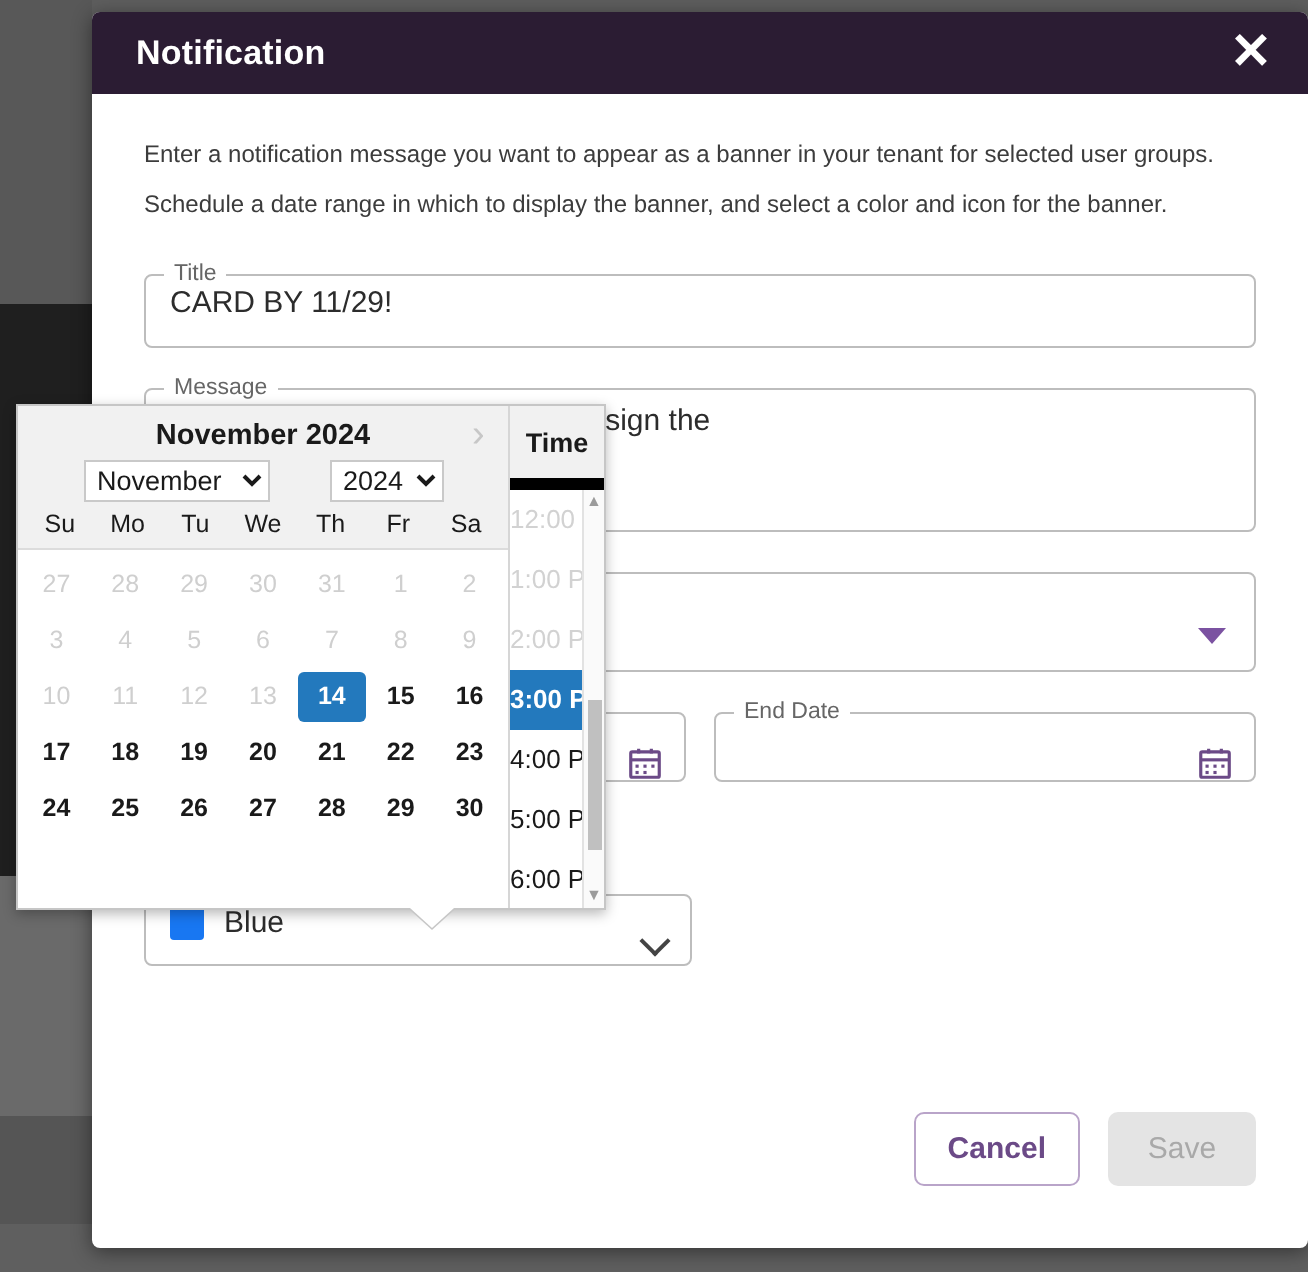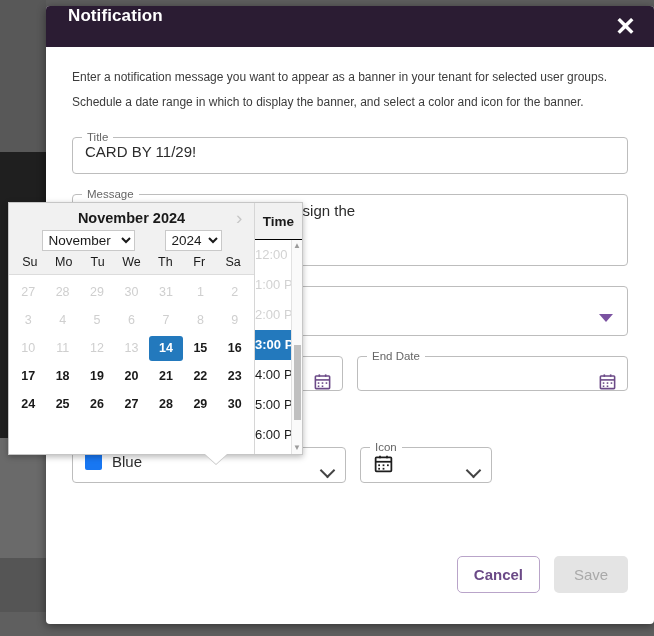--- a/index.html
+++ b/index.html
@@ -51,21 +51,21 @@
     width: 608px; height: 618px;
     background: #ffffff;
     border-radius: 4px;
     box-shadow: 0 2px 10px rgba(0,0,0,.45);
     overflow: visible;
   }
   #modal-header {
     height: 41px;
     background: #2b1c33;
     border-radius: 4px 4px 0 0;
-    display: flex; justify-content: space-between;
+    display: flex; align-items: center; justify-content: space-between;
     padding: 0 16px 0 22px;
   }
   #modal-header .title {
     color: #ffffff; font-size: 17px; font-weight: bold; letter-spacing: .1px;
   }
   #close-btn {
     background: none; border: none; cursor: pointer;
     color: #ffffff; font-size: 25px; font-weight: bold; line-height: 1;
     padding: 0 2px; font-family: "Liberation Sans", sans-serif;
   }
@@ -203,21 +203,21 @@
     border-radius: 3px; font-weight: bold;
   }
   .day.muted { color: #cfcfcf; cursor: default; font-weight: normal; }
   .day.selected { background: #2379bd; color: #ffffff; }
 
   .time-pane {
     width: 48px; border-left: 1px solid #d6d6d6;
     display: flex; flex-direction: column;
   }
   .time-head {
-    background: #f1f1f1; border-bottom: 1px solid #000000;
+    background: #f1f1f1; border-bottom: 6px solid #000000;
     text-align: center; font-size: 13.5px; font-weight: bold; color: #1a1a1a;
     padding: 11px 0 10px 0;
   }
   .time-list { flex: 1; position: relative; overflow: hidden; }
   .time-item {
     height: 30px; line-height: 30px;
     font-size: 13px; text-align: center; color: #1a1a1a;
     cursor: pointer; white-space: nowrap;
   }
   .time-item.disabled { color: #d2d2d2; cursor: default; }
@@ -320,37 +320,20 @@
 
       <fieldset class="field banner-color">
         <legend>Banner Color</legend>
         <div class="swatch-row">
           <span class="swatch" id="color-swatch" style="background: rgb(24, 119, 242);"></span>
           <span class="swatch-label">Blue</span>
         </div>
         <span class="chev"></span>
       </fieldset>
 
-      <fieldset class="field icon-sel">
-        <legend>Icon</legend>
-        <div class="glyph">
-          <svg width="21" height="21" viewBox="0 0 24 24" fill="none" stroke="#1d1d1d" stroke-width="2">
-            <rect x="3" y="5" width="18" height="16" rx="1"></rect>
-            <line x1="3" y1="10" x2="21" y2="10"></line>
-            <line x1="8" y1="3" x2="8" y2="6"></line>
-              <line x1="16" y1="3" x2="16" y2="6"></line>
-            <rect x="6" y="13" width="2" height="2" fill="#1d1d1d" stroke="none"></rect>
-            <rect x="11" y="13" width="2" height="2" fill="#1d1d1d" stroke="none"></rect>
-            <rect x="16" y="13" width="2" height="2" fill="#1d1d1d" stroke="none"></rect>
-            <rect x="6" y="17" width="2" height="2" fill="#1d1d1d" stroke="none"></rect>
-            <rect x="11" y="17" width="2" height="2" fill="#1d1d1d" stroke="none"></rect>
-          </svg>
-        </div>
-        <span class="chev"></span>
-      </fieldset>
 
     </div>
 
     <div id="picker">
       <div class="tail"></div>
 
       <div class="cal-pane">
         <div class="cal-head">
           <div class="cal-monthyear">November 2024</div>
           <button class="cal-nav-next">›</button>

